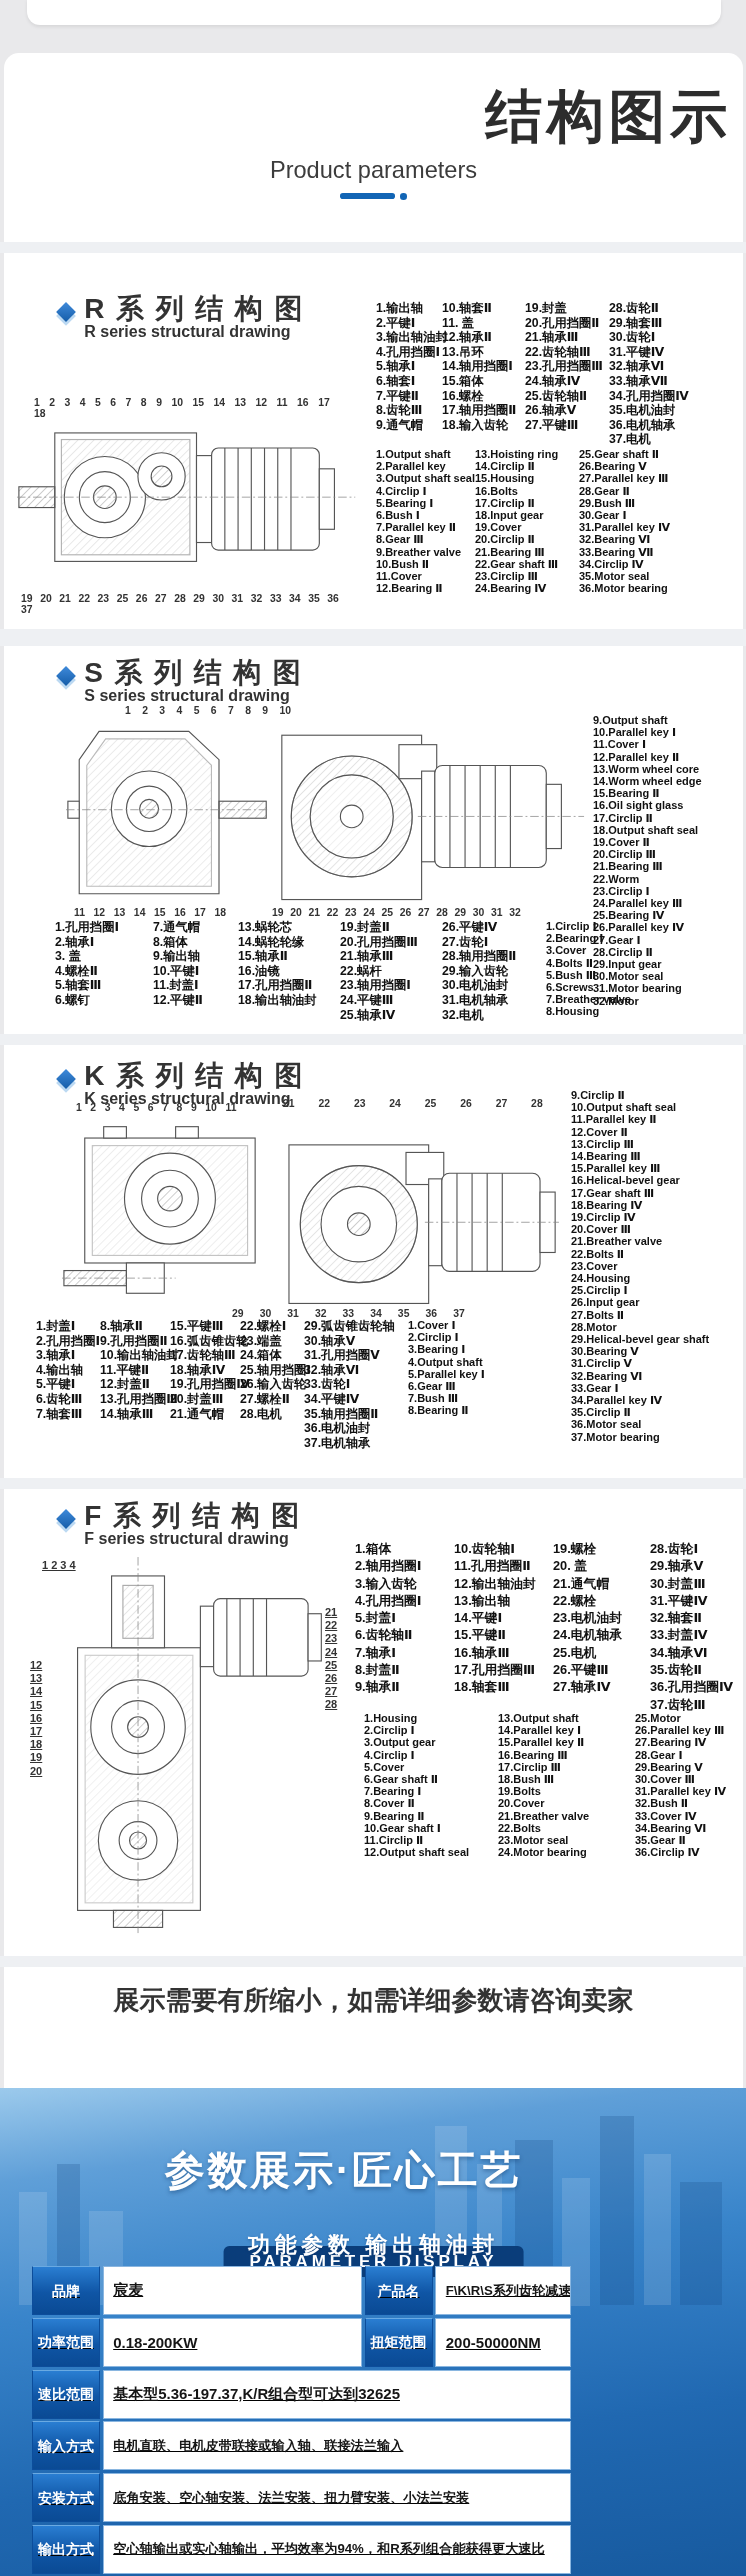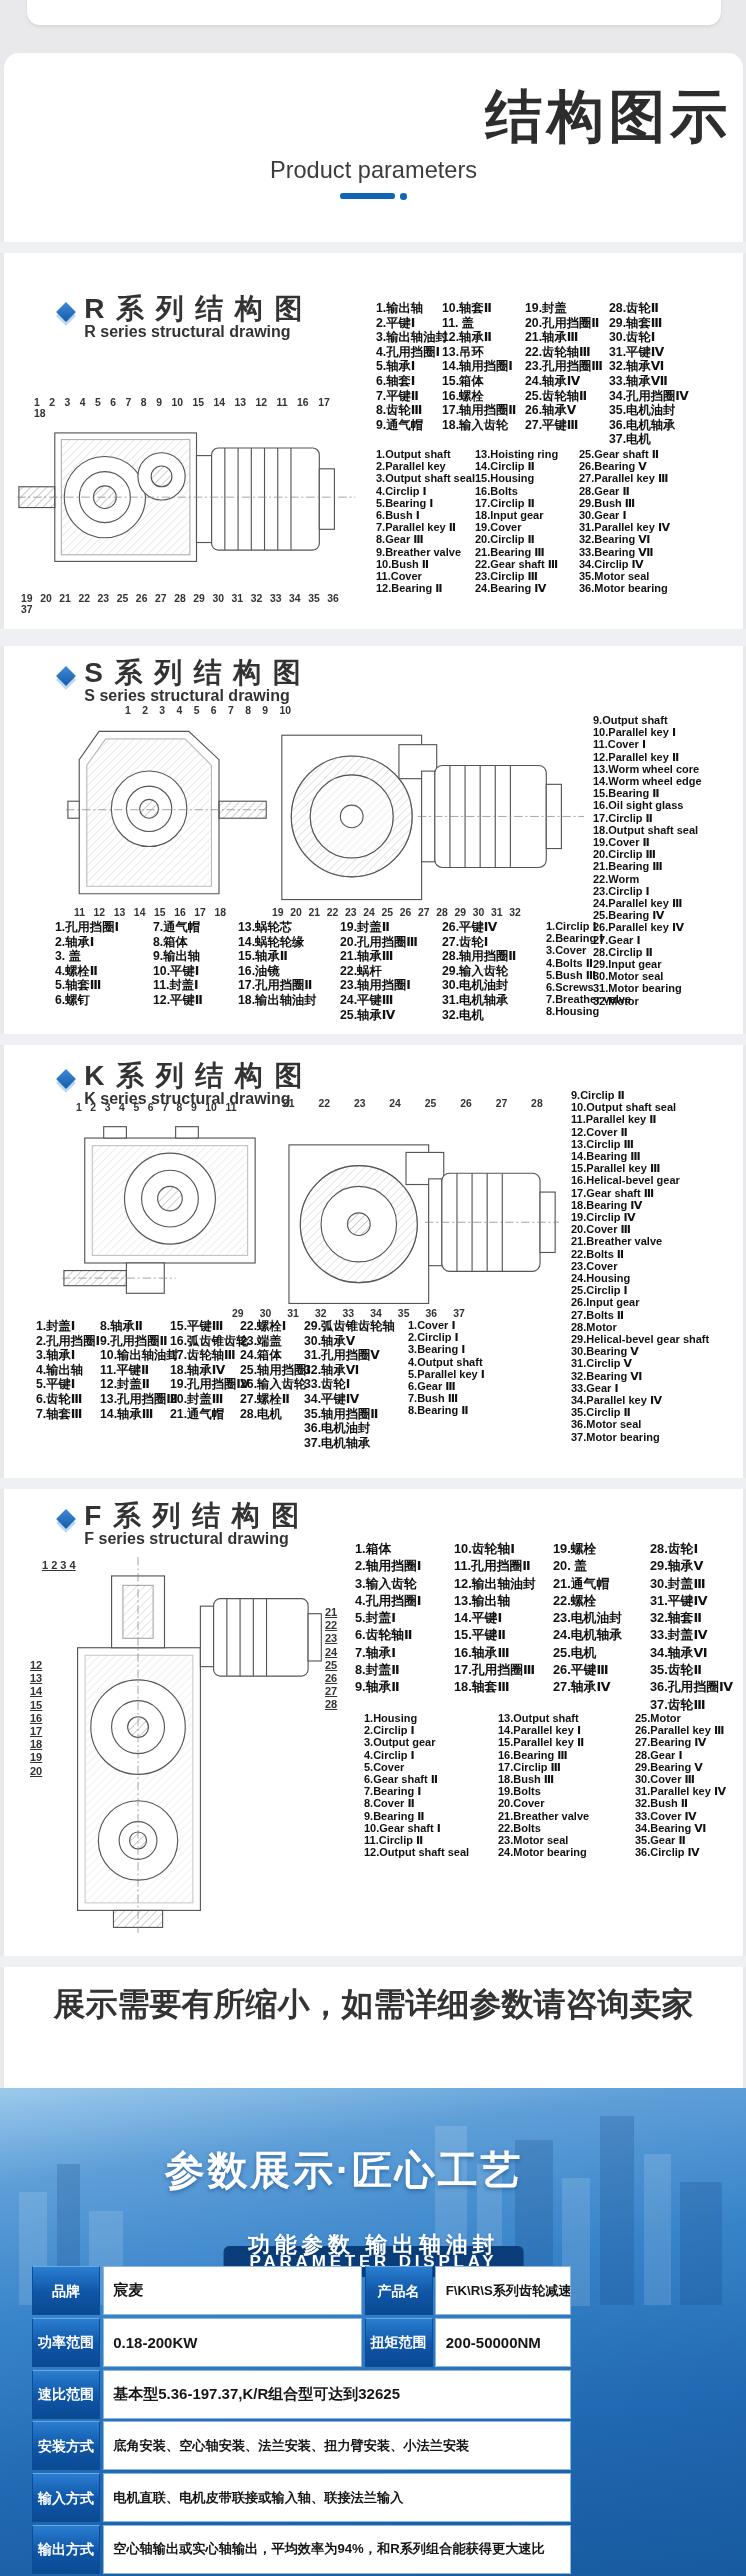--- a/index.html
+++ b/index.html
@@ -26,35 +26,35 @@
   .sh-en{font-size:16px;font-weight:700;color:#333;margin-top:1.9px;}
   
   .plist{white-space:pre-line;color:#111;}
   .cnlist{font-size:12.3px;line-height:14.6px;font-weight:700;}
   .cnlist-f{font-size:12.8px;line-height:17.3px;font-weight:700;}
   .enlist{font-size:11px;line-height:12.2px;font-weight:700;}
   .nums{font-size:10.4px;font-weight:700;color:#333;}
   .numcol{font-size:11px;font-weight:700;color:#333;white-space:pre-line;line-height:13.2px;text-decoration:underline;}
   svg{display:block;}
   
-  .note{left:0;top:1983px;width:747px;text-align:center;font-size:32px;font-weight:800;color:#333;}
+  .note{left:0;top:1983px;width:747px;text-align:center;font-size:26px;font-weight:800;color:#333;}
   
   .param-sec{left:0;top:2088px;width:747px;height:488px;
      background:linear-gradient(172deg,#9ccaec 0%,#5f9fd8 16%,#3884ca 40%,#2068b1 70%,#175a9f 100%);
      overflow:hidden;}
   .bld{position:absolute;background:rgba(255,255,255,.13);}
   .bld2{position:absolute;background:rgba(16,70,128,.22);}
   .param-title{position:absolute;left:0;top:55px;width:688px;text-align:center;color:#fff;
      font-size:40px;font-weight:800;letter-spacing:2.8px;text-shadow:0 1.9px 4.7px rgba(10,50,100,.45);}
   .param-badge{position:absolute;left:50%;top:110px;transform:translateX(-50%);
      background:#0a3d7a;color:#fff;font-size:17px;font-weight:700;letter-spacing:3.8px;
      padding:5.7px 26.5px;border-radius:5.7px;margin-top:48px;}
   .param-sub{position:absolute;left:0;top:142px;width:747px;text-align:center;color:#fff;
      font-size:22px;font-weight:800;letter-spacing:4.7px;text-shadow:0 0.9px 2.8px rgba(10,50,100,.4);}
-  .ptable{position:absolute;left:32px;top:178px;width:539px;display:grid;grid-auto-rows:49px;row-gap:2.8px;}
+  .ptable{position:absolute;left:32px;top:178px;width:539px;display:grid;grid-auto-rows:49px;row-gap:2.8px;text-decoration:underline;}
   .prow4{display:grid;grid-template-columns:68px 259px 68px 1fr;column-gap:2.8px;}
   .prow2{display:grid;grid-template-columns:68px 1fr;column-gap:2.8px;}
   .pl{background:linear-gradient(180deg,#2a7ed2 0%,#0f55a5 55%,#0a4a94 100%);
       border:0.9px solid #0c4d9b;border-top:0.9px solid #6aaae2;color:#fff;font-size:14px;font-weight:700;
       display:flex;align-items:center;justify-content:center;text-align:center;line-height:16px;}
   .pv{background:#fff;border:0.9px solid #8ab6e0;color:#161616;font-size:13.2px;font-weight:700;
       display:flex;align-items:center;padding:0 9.4px;overflow:hidden;white-space:nowrap;}
   .pv.big{font-size:15px;}
 </style>
 </head>
@@ -626,26 +626,26 @@
         <div class="pl">功率范围</div>
         <div class="pv big">0.18-200KW</div>
         <div class="pl">扭矩范围</div>
         <div class="pv big">200-50000NM</div>
       </div>
       <div class="prow2">
         <div class="pl">速比范围</div>
         <div class="pv big">基本型5.36-197.37,K/R组合型可达到32625</div>
       </div>
       <div class="prow2">
+        <div class="pl">输入方式</div>
+        <div class="pv">电机直联、电机皮带联接或输入轴、联接法兰输入</div>
+      </div>
+      <div class="prow2">
         <div class="pl">安装方式</div>
         <div class="pv">底角安装、空心轴安装、法兰安装、扭力臂安装、小法兰安装</div>
-      </div>
-      <div class="prow2">
-        <div class="pl">输入方式</div>
-        <div class="pv">电机直联、电机皮带联接或输入轴、联接法兰输入</div>
       </div>
       <div class="prow2">
         <div class="pl">输出方式</div>
         <div class="pv">空心轴输出或实心轴输出，平均效率为94%，和R系列组合能获得更大速比</div>
       </div>
     </div>
   </div>
 
 </div>
 

